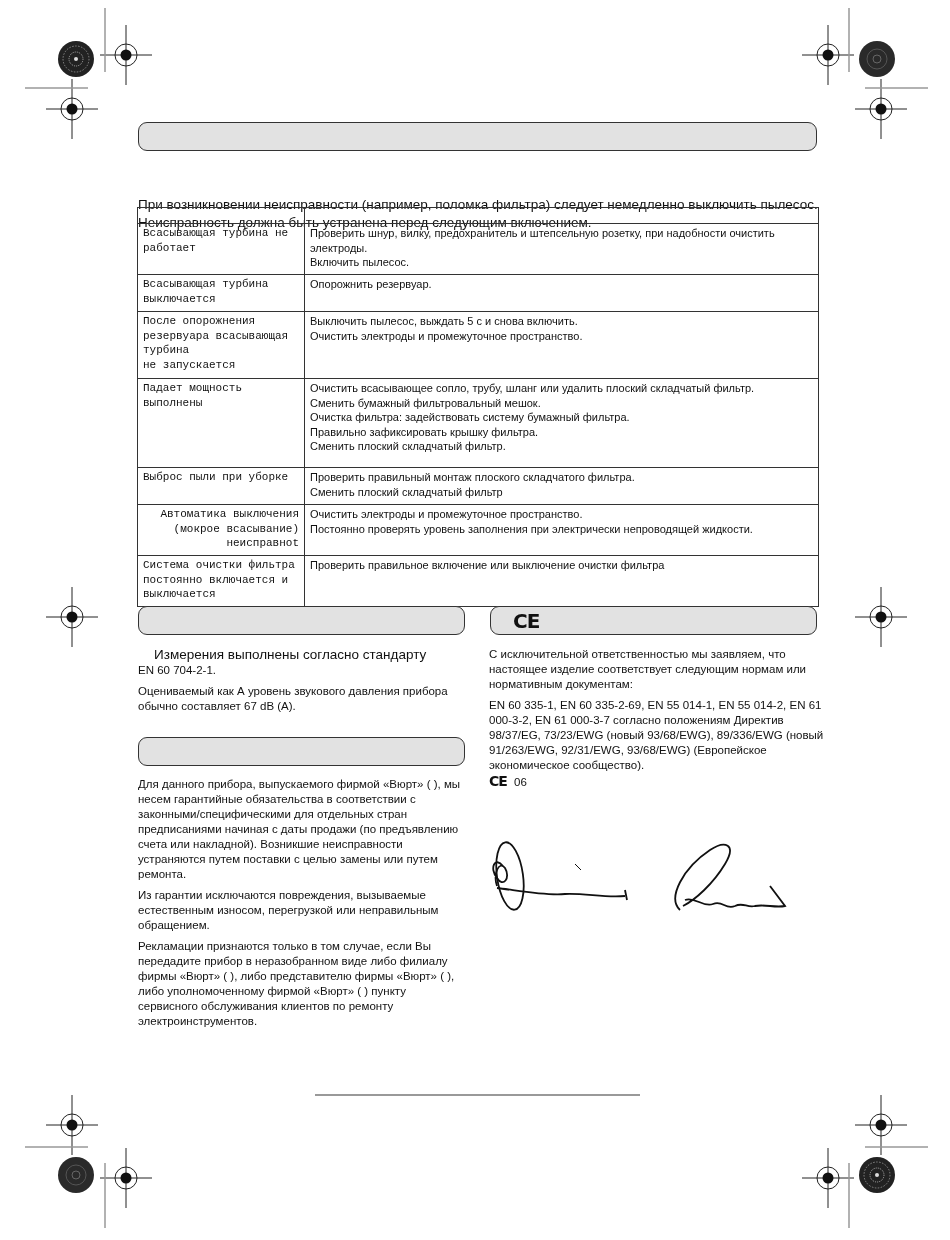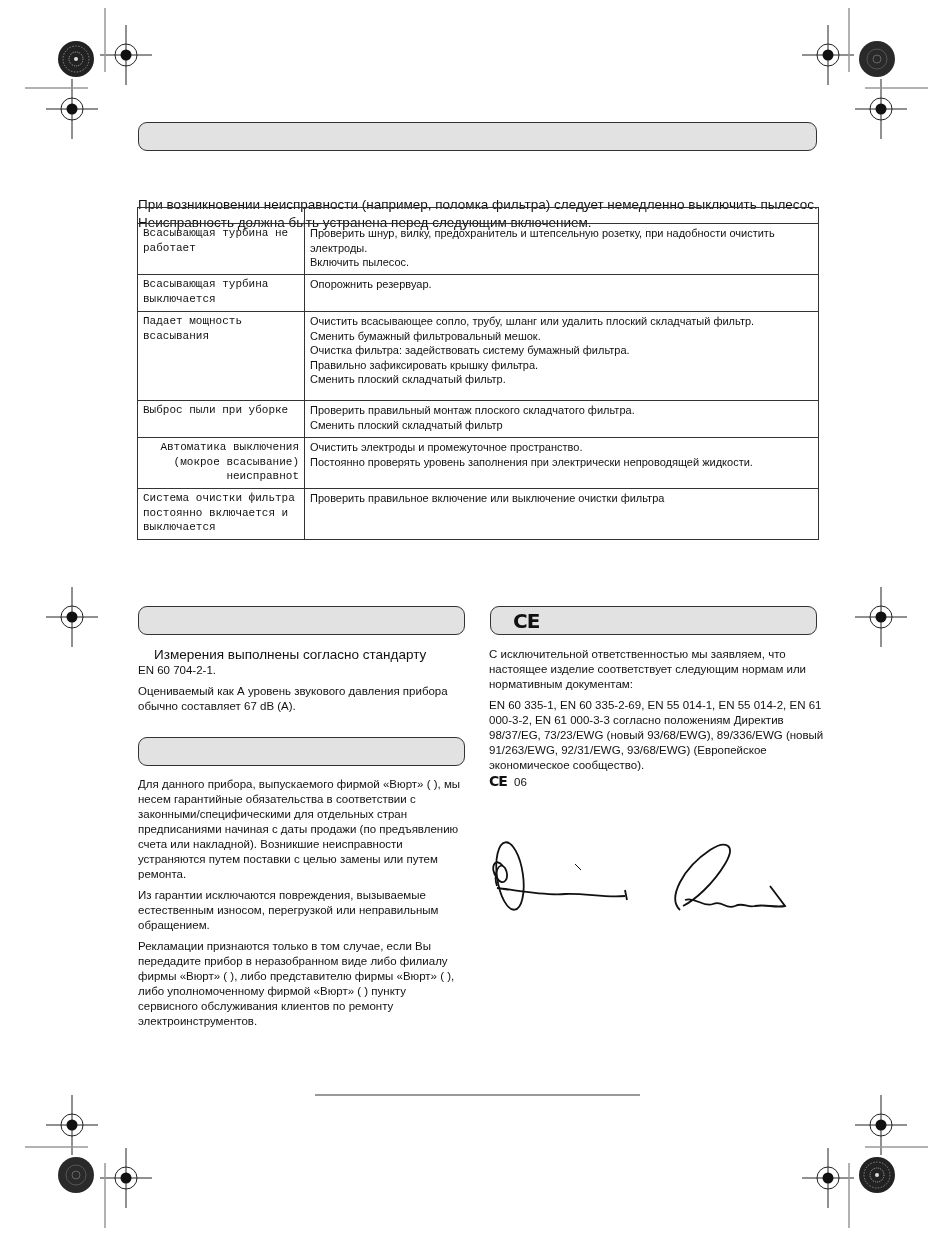--- a/index.html
+++ b/index.html
@@ -87,22 +87,32 @@
       </tr>
       <tr>
         <td class="c1" style="height: 30px;">
           <span class="line">Всасывающая турбина выключается</span>
         </td>
         <td>
           <span class="line">Опорожнить резервуар.</span>
         </td>
       </tr>
       <tr>
+        <td class="c1" style="height: 60px;">
+          <span class="line">После опорожнения резервуара всасывающая турбина</span>
+          <span class="line">не запускается</span>
+        </td>
+        <td>
+          <span class="line">Выключить пылесос, выждать 5 с и снова включить.</span>
+          <span class="line">Очистить электроды и промежуточное пространство.</span>
+        </td>
+      </tr>
+      <tr>
         <td class="c1" style="height: 82px;">
-          <span class="line">Падает мощность всасывания</span>
+          <span class="line">Падает мощность выполнены</span>
         </td>
         <td>
           <span class="line">Очистить всасывающее сопло, трубу, шланг или удалить плоский складчатый фильтр.</span>
           <span class="line">Сменить бумажный фильтровальный мешок.</span>
           <span class="line">Очистка фильтра: задействовать систему бумажный фильтра.</span>
           <span class="line">Правильно зафиксировать крышку фильтра.</span>
           <span class="line">Сменить плоский складчатый фильтр.</span>
         </td>
       </tr>
       <tr>
@@ -146,21 +156,21 @@
   <p>Для данного прибора, выпускаемого фирмой «Вюрт» (        ), мы несем гарантийные обязательства в соответствии с законными/специфическими для отдельных стран предписаниями начиная с даты продажи (по предъявлению счета или накладной). Возникшие неисправности устраняются путем поставки с целью замены или путем ремонта.</p>
   <p>Из гарантии исключаются повреждения, вызываемые естественным износом, перегрузкой или неправильным обращением.</p>
   <p>Рекламации признаются только в том случае, если Вы передадите прибор в неразобранном виде либо филиалу фирмы «Вюрт» (        ), либо представителю фирмы «Вюрт» (        ), либо уполномоченному фирмой «Вюрт» (        ) пункту сервисного обслуживания клиентов по ремонту электроинструментов.</p>
 </div>
 
 <div class="bar" style="left:490px;top:606px;width:327px;height:29px">
   <span class="abs ce" style="left:22px;top:2px;font-size:20px">CE</span>
 </div>
 <div class="col" style="left:489px;top:647px;width:335px">
   <p>С исключительной ответственностью мы заявляем, что настоящее изделие соответствует следующим нормам или нормативным документам:</p>
-  <p style="margin-bottom:1px">EN 60 335-1, EN 60 335-2-69, EN 55 014-1, EN 55 014-2, EN 61 000-3-2, EN 61 000-3-3 согласно положениям Директив 98/37/EG, 73/23/EWG (новый 93/68/EWG), 89/336/EWG (новый 91/263/EWG, 92/31/EWG, 93/68/EWG) (Европейское экономическое сообщество).</p>
+  <p style="margin-bottom:1px">EN 60 335-1, EN 60 335-2-69, EN 55 014-1, EN 55 014-2, EN 61 000-3-2, EN 61 000-3-7 согласно положениям Директив 98/37/EG, 73/23/EWG (новый 93/68/EWG), 89/336/EWG (новый 91/263/EWG, 92/31/EWG, 93/68/EWG) (Европейское экономическое сообщество).</p>
   <div>
     <span class="ce" style="font-size:14px">CE</span>
     <span style="margin-left:4px">06</span>
   </div>
 </div>
 
 <svg class="abs" style="left:485px;top:838px" width="320" height="90">
   <g fill="none" stroke="#111" stroke-width="1.8">
     <ellipse cx="25" cy="38" rx="13" ry="34" transform="rotate(-8 25 38)"></ellipse>
     <path d="M18 28 C10 18, 4 30, 12 40 C18 50, 26 40, 20 30 C14 22, 8 36, 12 48 M12 50 C30 52, 60 58, 80 56 C100 55, 120 60, 140 58"></path>

